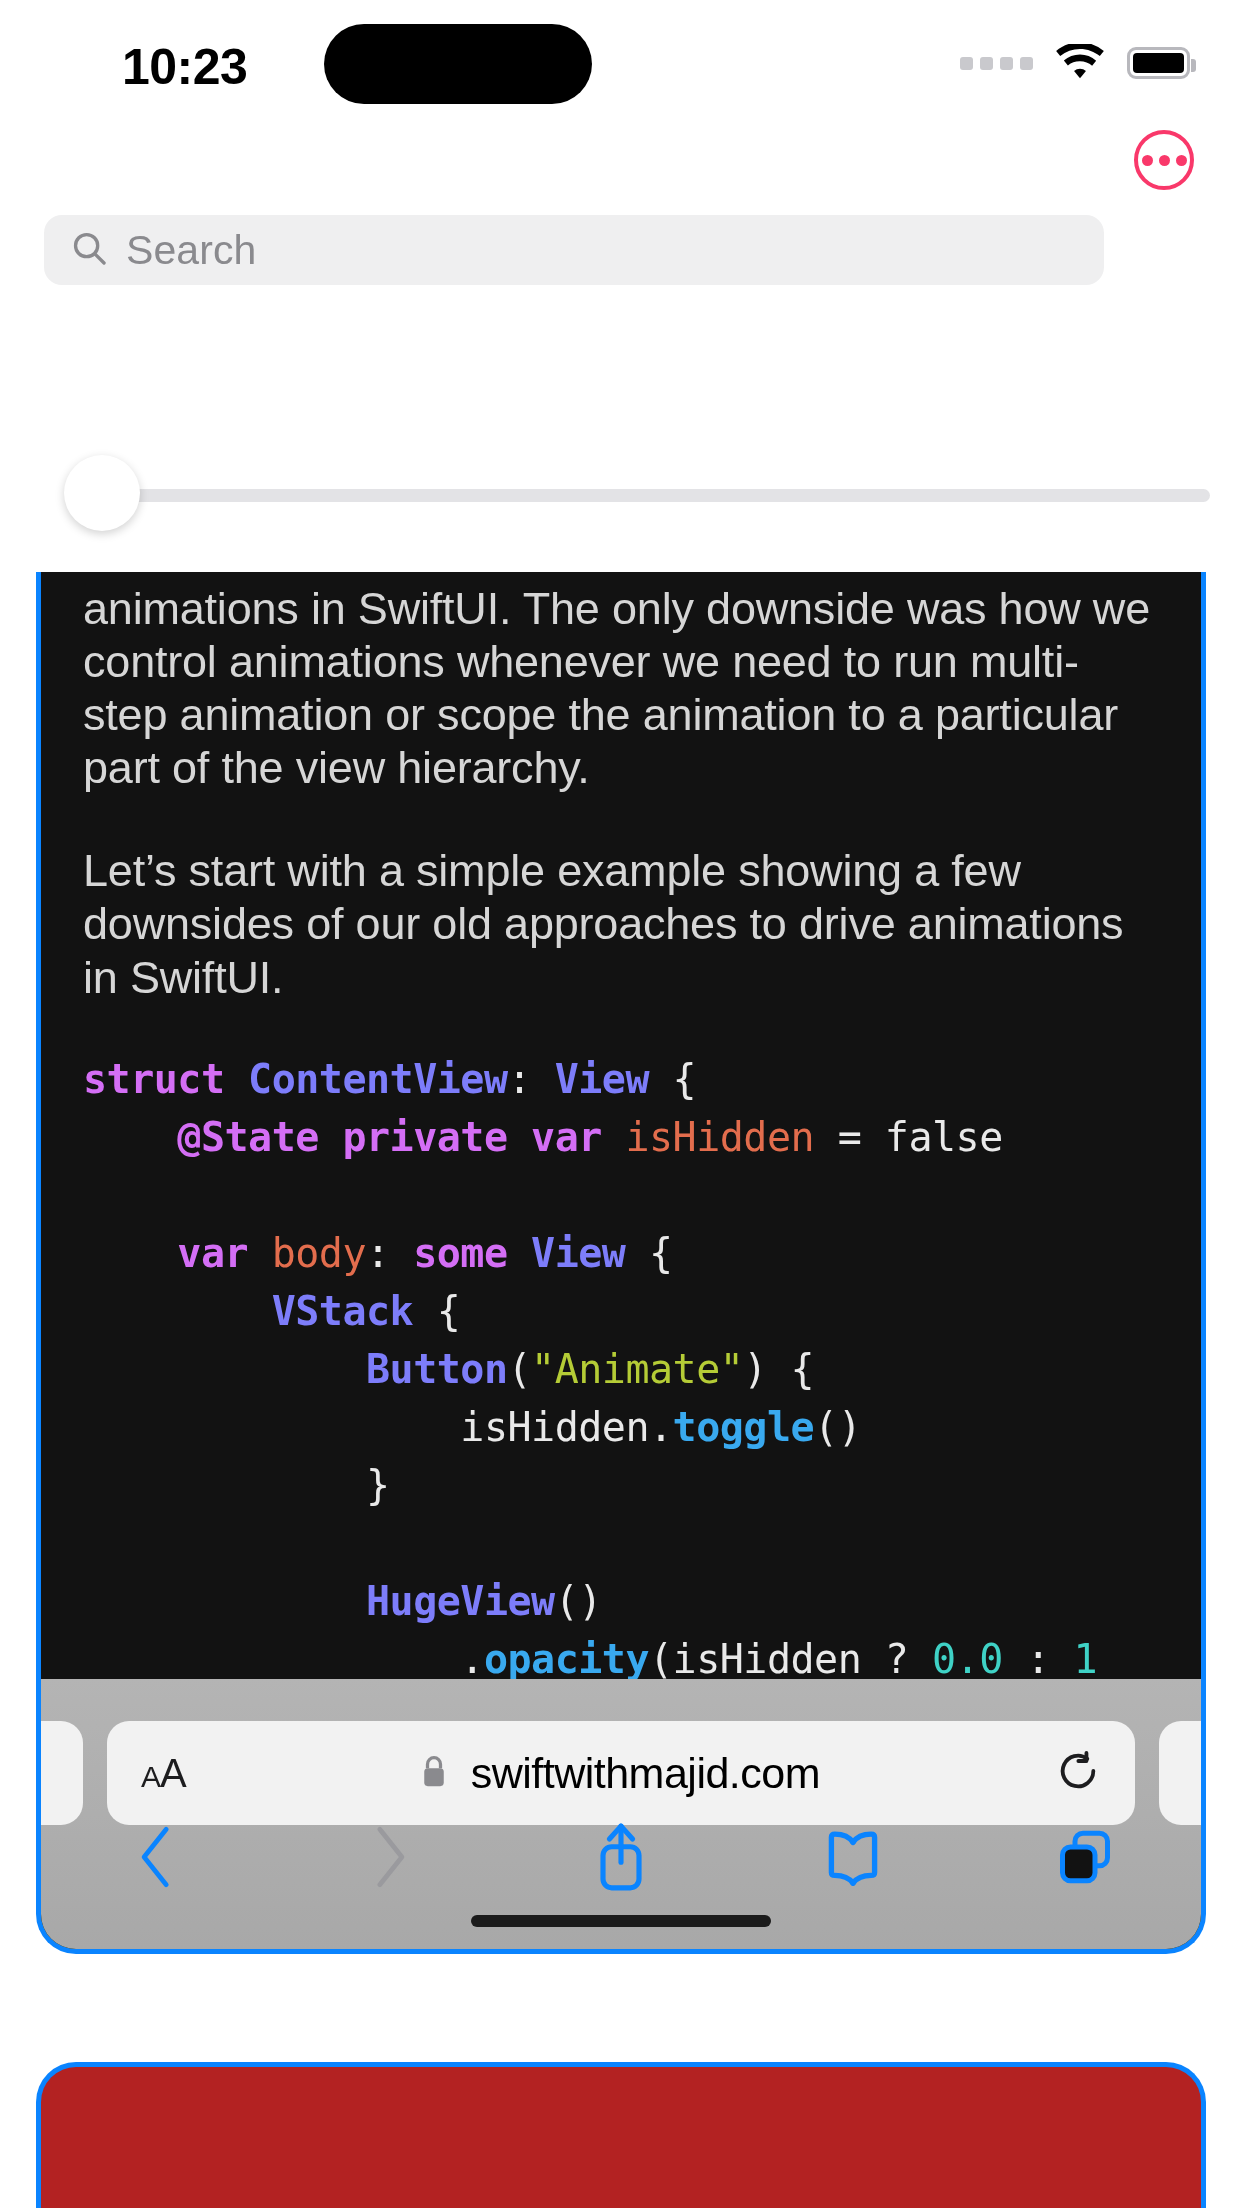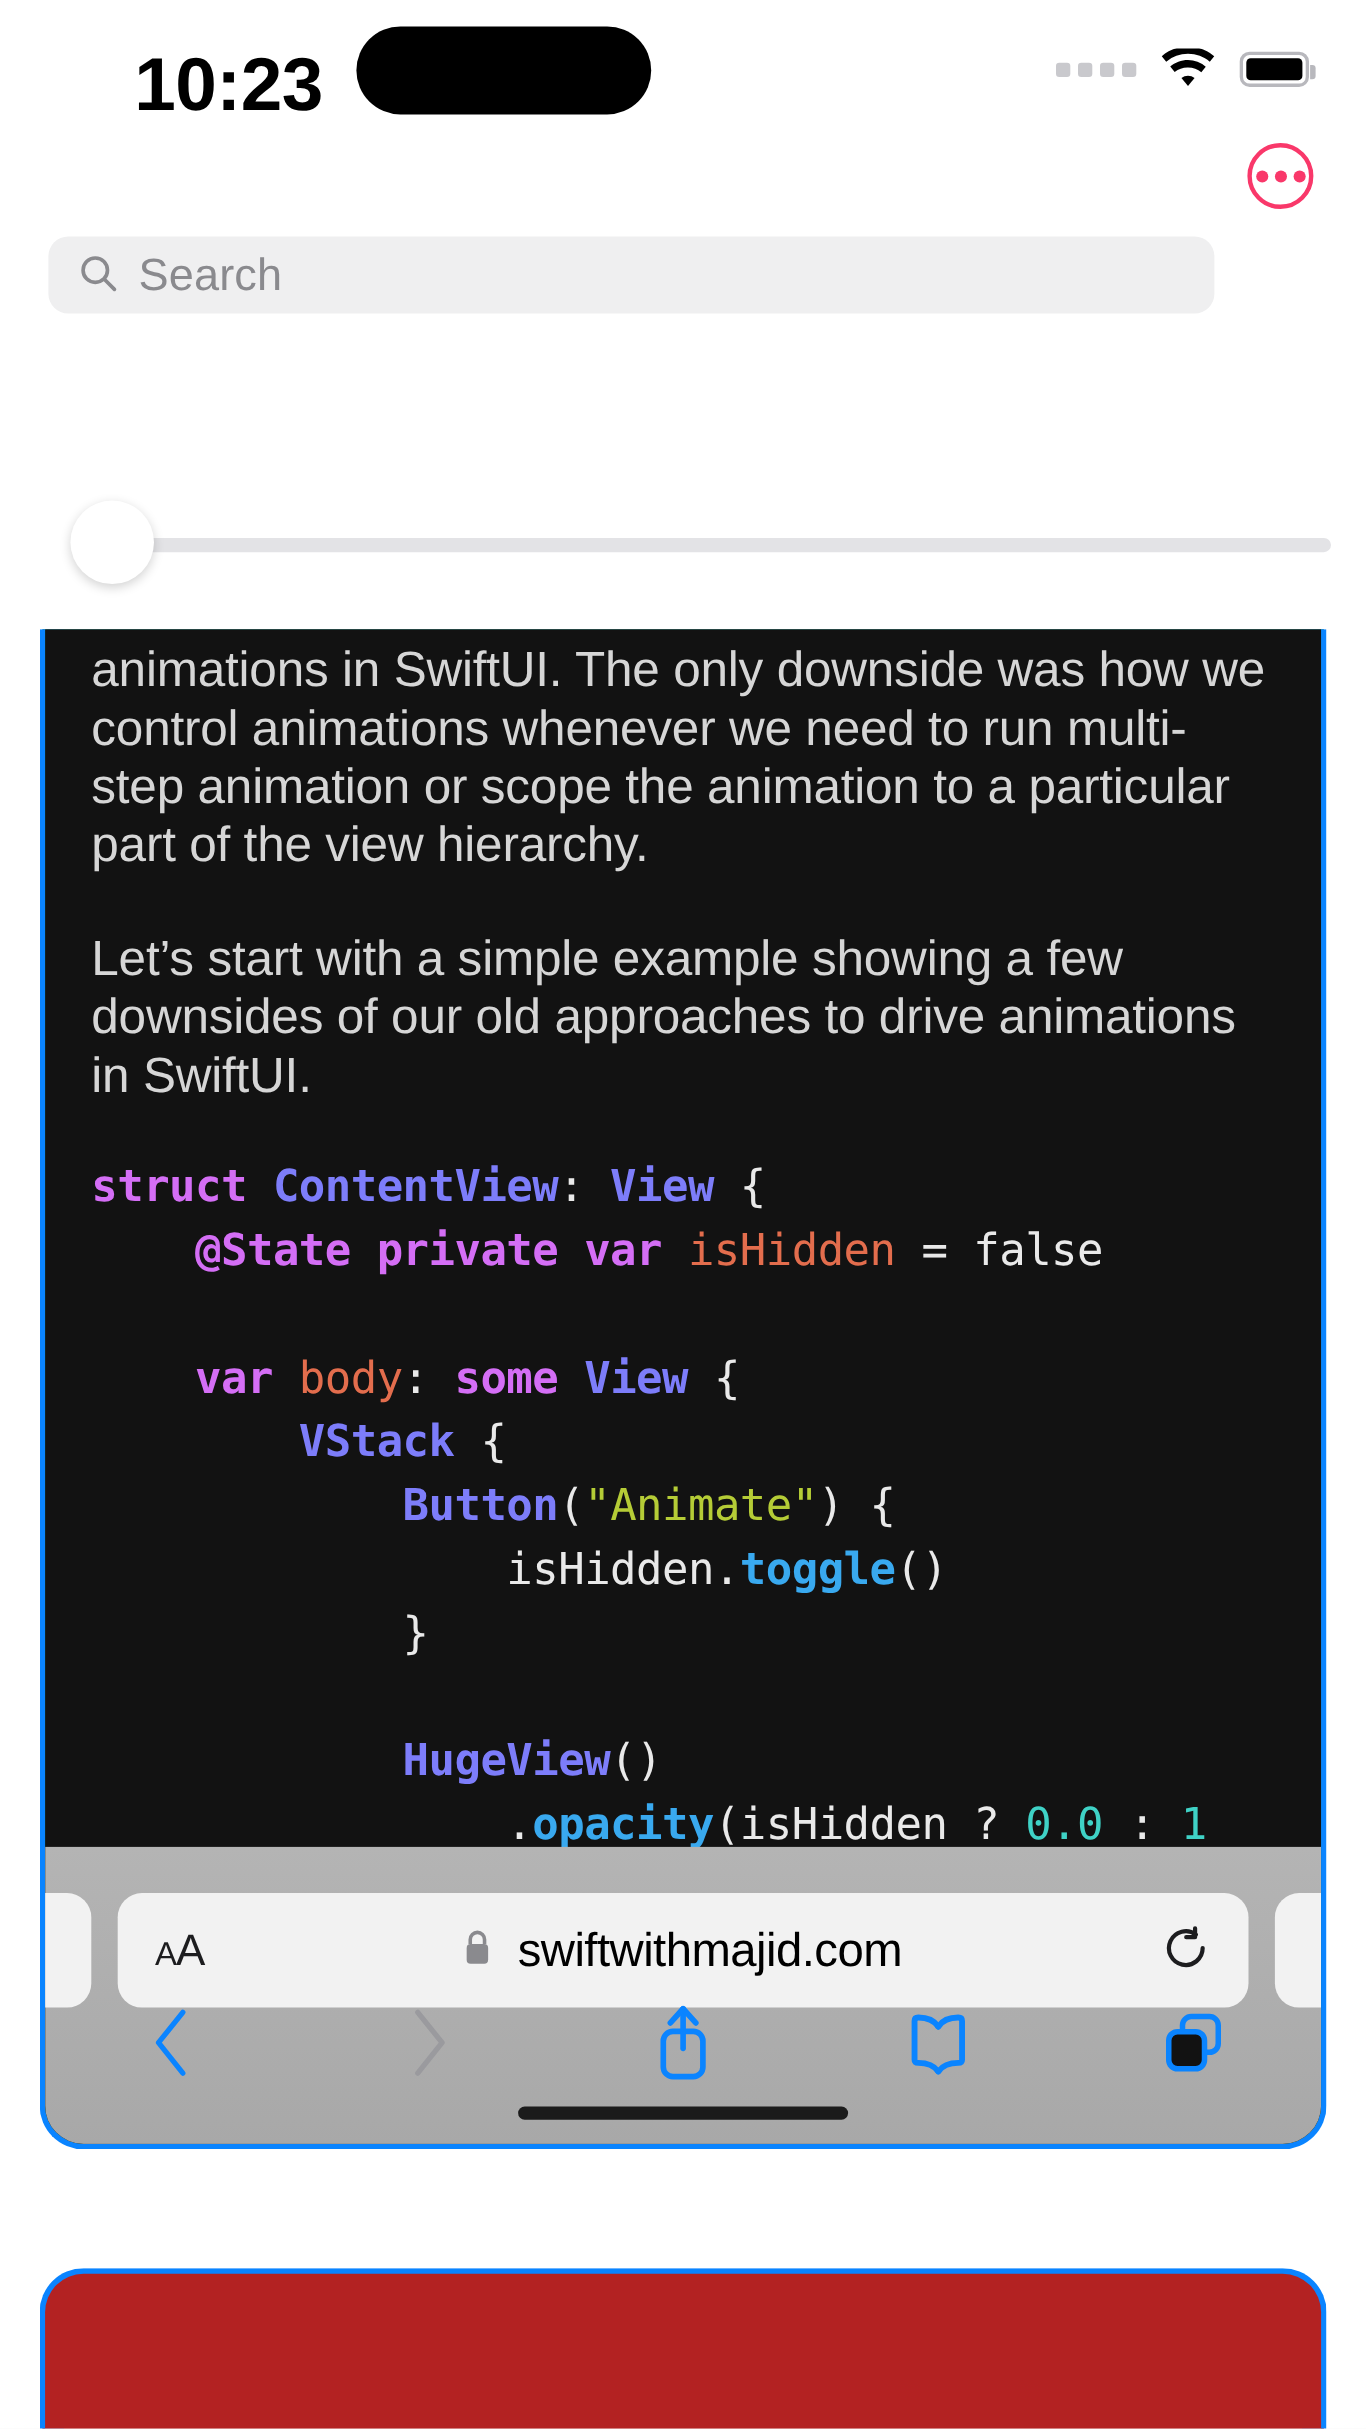--- a/index.html
+++ b/index.html
@@ -10,21 +10,21 @@
     overflow:hidden;
   }
   #root{ position:relative; width:1242px; height:2208px; background:#fff; }
 
   
   .statusbar{
     position:absolute; top:0; left:0; width:1242px; height:128px;
   }
   .clock{
     position:absolute; left:122px; top:38px;
-    font-size:68px; font-weight:700; letter-spacing:-0.5px;
+    font-size:50px; font-weight:700; letter-spacing:-0.5px;
     color:#000;
   }
   .dynamic-island{
     position:absolute; left:324px; top:24px;
     width:268px; height:80px; border-radius:40px; background:#000;
   }
   .status-right{
     position:absolute; right:52px; top:38px;
     display:flex; align-items:center; gap:22px; height:50px;
   }

